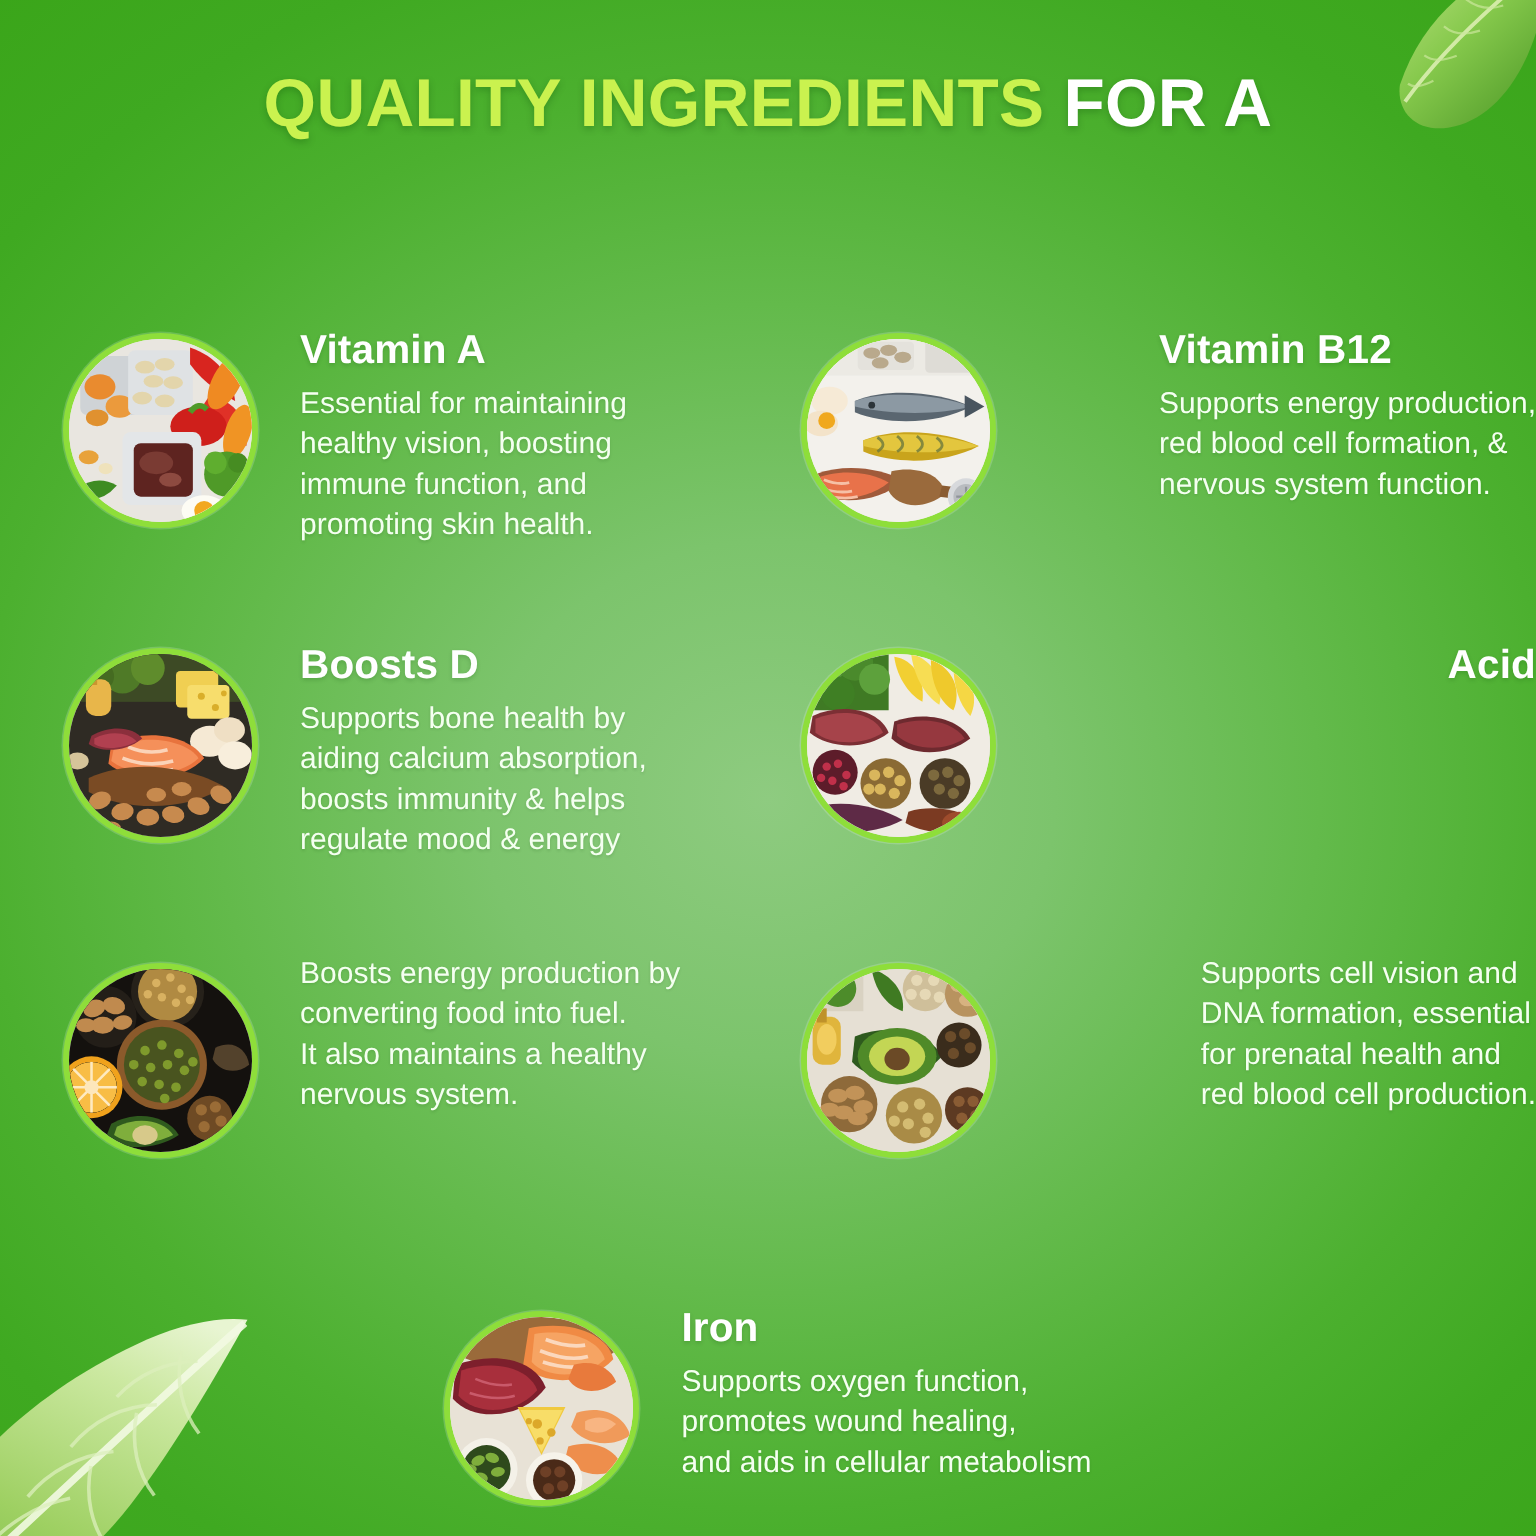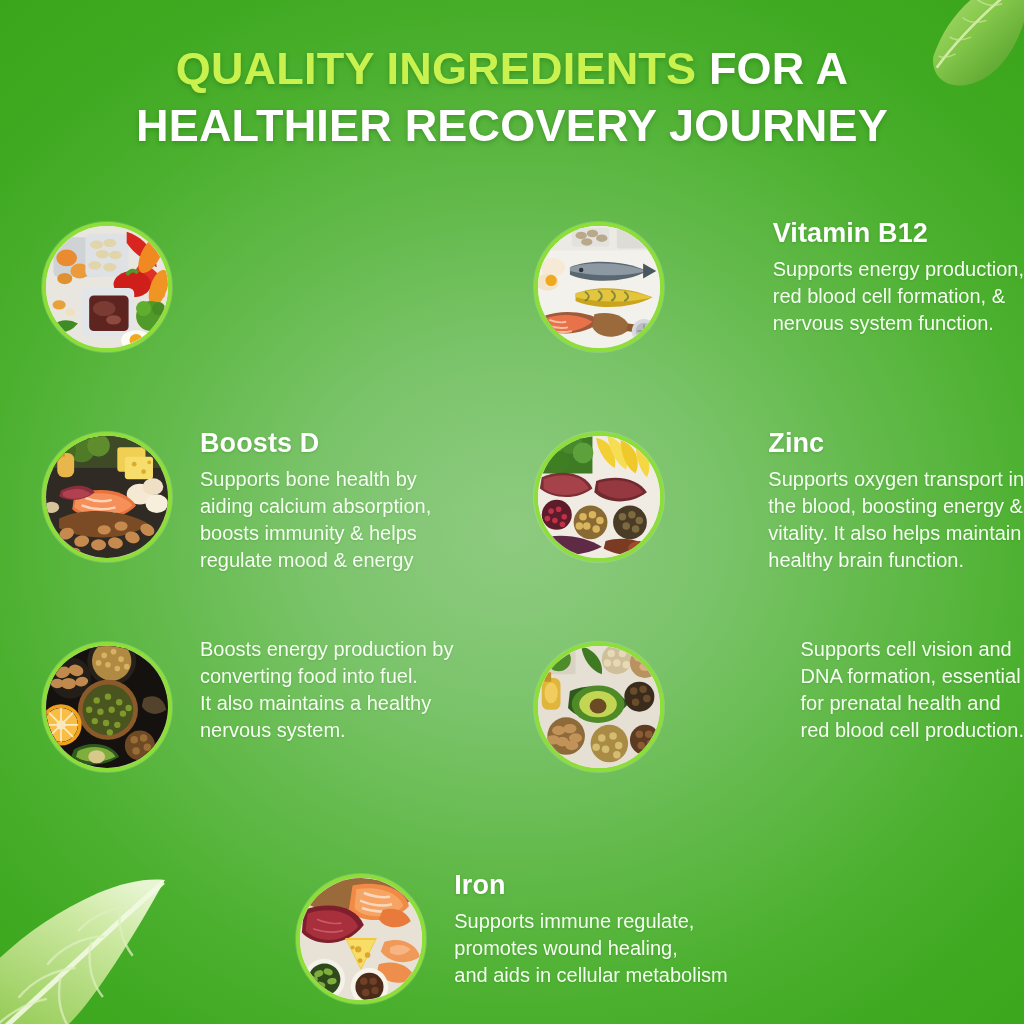--- a/index.html
+++ b/index.html
@@ -159,21 +159,20 @@
       <path d="M102 144 C80 146 58 156 42 172"></path>
       <path d="M70 172 C50 176 30 188 16 204"></path>
       <path d="M186 54 C180 74 182 94 192 110"></path>
       <path d="M152 92 C146 112 148 132 158 148"></path>
       <path d="M118 124 C112 144 114 164 124 180"></path>
     </g>
   </svg>
 
   <div class="title-wrap">
     <div class="title-line"><span class="title-hi">QUALITY INGREDIENTS</span><span> FOR A</span></div>
-    <div class="title-line">HEALTHIER RECOVERY JOURNEY</div>
   </div>
 
   <div class="grid">
 
     <div class="row">
 
       <div class="cell">
         <div class="thumb">
           <svg viewBox="0 0 130 130" preserveAspectRatio="xMidYMid slice">
             <rect width="130" height="130" fill="#e9e6e0"></rect>
@@ -202,20 +201,27 @@
             <ellipse cx="72" cy="100" rx="8" ry="5" fill="#8d4a40"></ellipse>
             <circle cx="112" cy="96" r="16" fill="#4f9a28"></circle>
             <circle cx="104" cy="88" r="8" fill="#5fae2f"></circle>
             <circle cx="120" cy="88" r="7" fill="#468c22"></circle>
             <ellipse cx="96" cy="122" rx="16" ry="11" fill="#fdfcf4"></ellipse>
             <circle cx="96" cy="122" r="7" fill="#f2a81f"></circle>
             <path d="M6 106 q14 -10 28 -2 q-12 14 -28 8 Z" fill="#3e8c22"></path>
             <ellipse cx="14" cy="84" rx="7" ry="5" fill="#e8a23a"></ellipse>
             <ellipse cx="26" cy="92" rx="5" ry="4" fill="#efe2bb"></ellipse>
           </svg>
+        </div>
+        <div class="txt">
+          <div class="nut-title">Vitamin A</div>
+          <div class="nut-desc">Essential for maintaining
+healthy vision, boosting
+immune function, and
+promoting skin health.</div>
         </div>
       </div>
 
       <div class="cell right">
         <div class="thumb">
           <svg viewBox="0 0 130 130" preserveAspectRatio="xMidYMid slice">
             <rect width="130" height="130" fill="#f3f1ec"></rect>
             <rect x="0" y="0" width="130" height="26" fill="#eceae4"></rect>
             <rect x="36" y="2" width="40" height="20" rx="3" fill="#e4e2dc"></rect>
             <g fill="#b9a98c">
@@ -362,25 +368,21 @@
               <circle cx="108" cy="90" r="4"></circle>
                 <circle cx="94" cy="96" r="4"></circle>
               <circle cx="104" cy="99" r="4"></circle>
             </g>
             <path d="M0 110 C24 102 52 108 68 118 C46 130 14 128 0 122 Z" fill="#5e2a46"></path>
             <path d="M72 112 C92 106 114 112 126 122 C108 130 84 128 70 120 Z" fill="#7b3a22"></path>
             <ellipse cx="108" cy="120" rx="12" ry="8" fill="#9e4c2c"></ellipse>
           </svg>
         </div>
         <div class="txt">
-          <div class="nut-title">Zinc</div>
-          <div class="nut-desc">Supports oxygen transport in
-the blood, boosting energy &amp;
-vitality. It also helps maintain
-healthy brain function.</div>
+          <div class="nut-title">Acid</div>
         </div>
       </div>
     </div>
 
     <div class="row">
 
       <div class="cell">
         <div class="thumb">
           <svg viewBox="0 0 130 130" preserveAspectRatio="xMidYMid slice">
             <rect width="130" height="130" fill="#14110e"></rect>
@@ -567,21 +569,21 @@
             <g fill="#6e4026">
               <circle cx="68" cy="110" r="4"></circle>
                 <circle cx="78" cy="110" r="4"></circle>
               <circle cx="80" cy="120" r="4"></circle>
                 <circle cx="70" cy="122" r="4"></circle>
             </g>
           </svg>
         </div>
         <div class="txt">
           <div class="nut-title">Iron</div>
-          <div class="nut-desc">Supports immune regulate,
+          <div class="nut-desc">Supports oxygen function,
 promotes wound healing,
 and aids in cellular metabolism</div>
         </div>
       </div>
     </div>
 
   </div>
 </div>
 
 </body></html>

